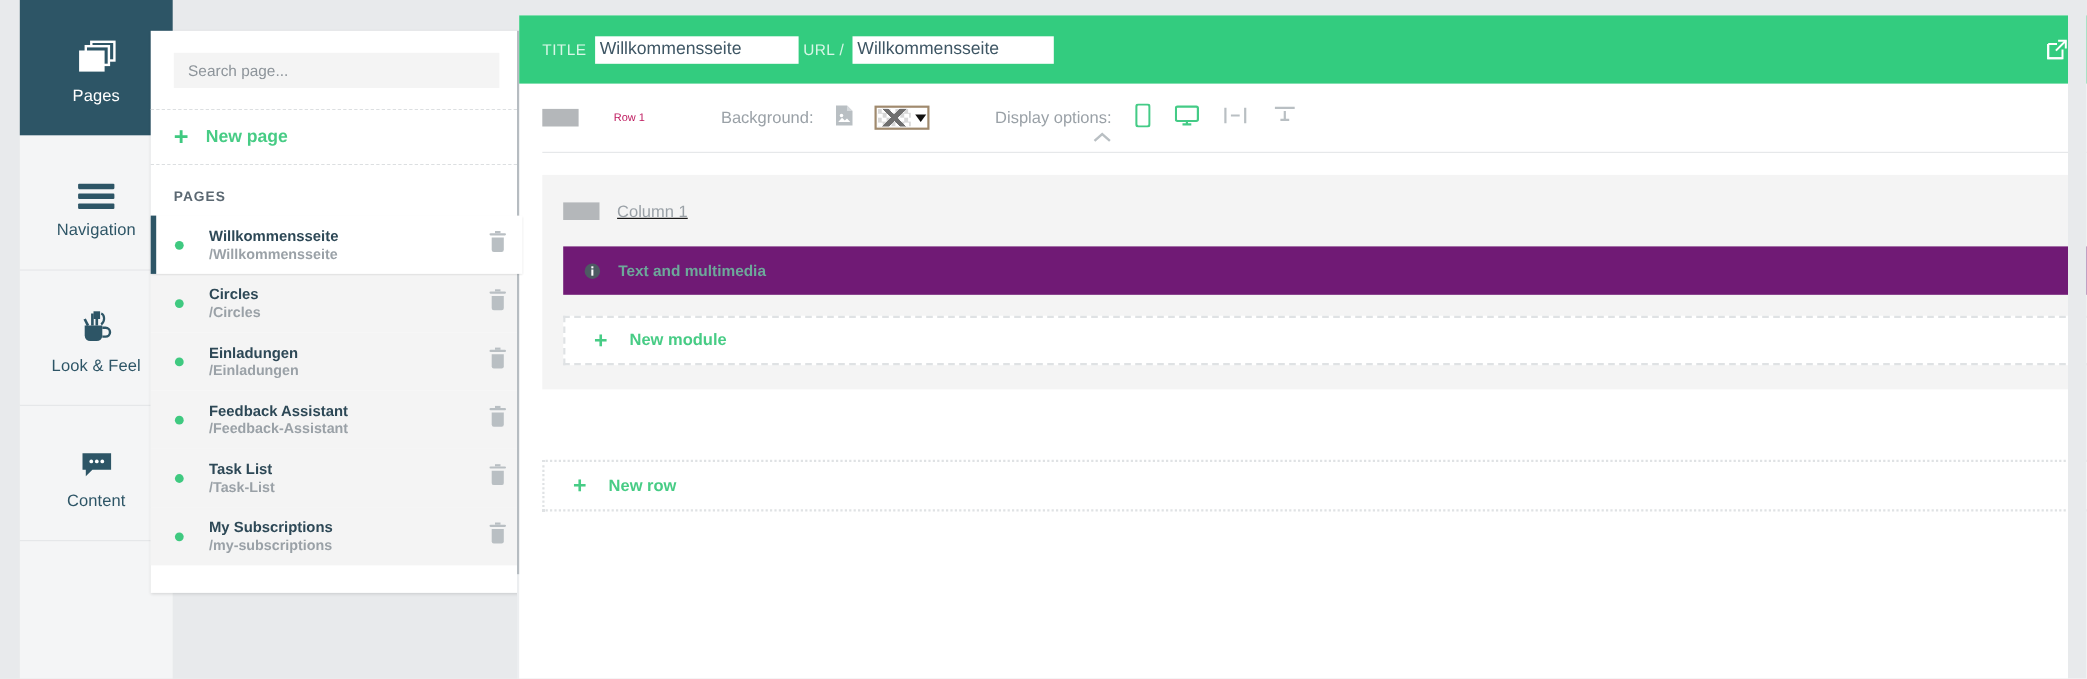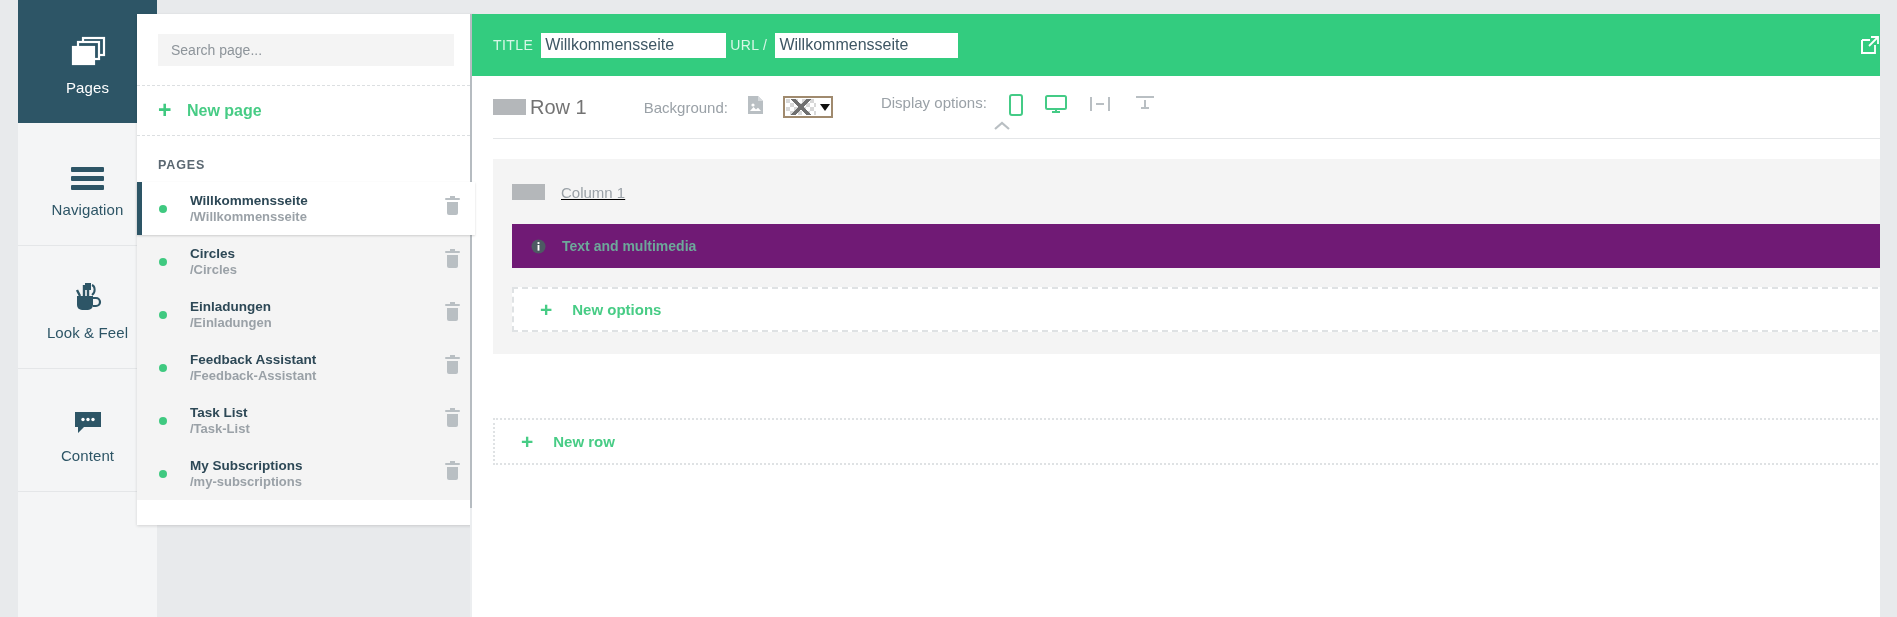--- a/index.html
+++ b/index.html
@@ -30,21 +30,21 @@
   .rail-icon { height: 40px; display:flex; align-items:flex-end; justify-content:center; }
   .rail-label { font-size: 15px; margin-top: 11px; letter-spacing: .1px; }
 
   
   .ico-burger { width: 33px; }
   .ico-burger span { display:block; height:5px; background:#2d5566; border-radius:1px; margin-bottom:4px; }
   .ico-burger span:last-child { margin-bottom:0; }
 
   
   .pages-panel {
-    position: absolute; left: 137px; top: 14px;
+    position: absolute; left: 137px; top: 28px;
     width: 338px; height: 511px;
     background: #ffffff;
     box-shadow: 0 1px 3px rgba(0,0,0,.14);
   }
   .search-wrap { padding: 20px 21px 0 21px; }
   .search-input {
     width: 100%; height: 32px;
     background: #f4f4f4; border: none; outline: none;
     padding: 0 13px;
     font-family: "Liberation Sans", sans-serif;
@@ -174,22 +174,22 @@
   .gear { width: 23px; height: 23px; cursor:pointer; }
 
   
   .row-toolbar {
     position: relative;
     height: 62px;
     display: flex; align-items: center;
     padding-left: 21px;
   }
   .handle { width: 33px; height: 16px; background: #b4b7ba; }
-  .row-name { margin-left: 4px; color: #737373; font-size: 20px; }
-  .tool-label { color: #9aa1a7; font-size: 15px; }
+  .row-name { margin-left: 32px; color: #be185d; font-size: 10px; }
+  .tool-label { color: #9aa1a7; font-size: 15px; margin-left: 12px; }
   .bg-group { display:flex; align-items:center; margin-left: 57px; gap: 19px; }
   .img-btn { cursor:pointer; }
   .color-select {
     width: 50px; height: 22px;
     border: 2px solid #a08a6e;
     background: #ffffff;
     display: flex; align-items: center;
     cursor: pointer;
   }
   .swatch {
@@ -199,21 +199,21 @@
       linear-gradient(-45deg, transparent 44%, #6f6f6f 44%, #6f6f6f 56%, transparent 56%),
       repeating-conic-gradient(#ffffff 0 25%, #d8d8d8 0 50%) 0 0/8px 8px;
   }
   .caret-down {
     margin-left: 4px;
     width: 0; height: 0;
     border-left: 5px solid transparent;
     border-right: 5px solid transparent;
     border-top: 7px solid #11100f;
   }
-  .display-group { display:flex; margin-left: 48px; gap: 22px; }
+  .display-group { display:flex; align-items:center; margin-left: 48px; gap: 22px; }
   .disp-icon { cursor: pointer; }
   .collapse-caret {
     position: absolute; left: 520px; bottom: 2px;
     cursor: pointer;
   }
   .row-trash {
     position: absolute; right: 28px; top: 50%; transform: translateY(-50%);
     cursor: pointer;
   }
   .toolbar-divider {
@@ -550,21 +550,21 @@
             </svg>
           </span>
           <span class="mod-trash-btn">
               <span class="trash"></span>
             </span>
         </span>
       </div>
 
       <div class="new-module">
         <span class="plus-green">+</span>
-        <span class="green-label">New options</span>
+        <span class="green-label">New module</span>
       </div>
     </div>
 
     <div class="new-row">
       <span class="plus-green">+</span>
       <span class="green-label">New row</span>
     </div>
 
   </div>
 

